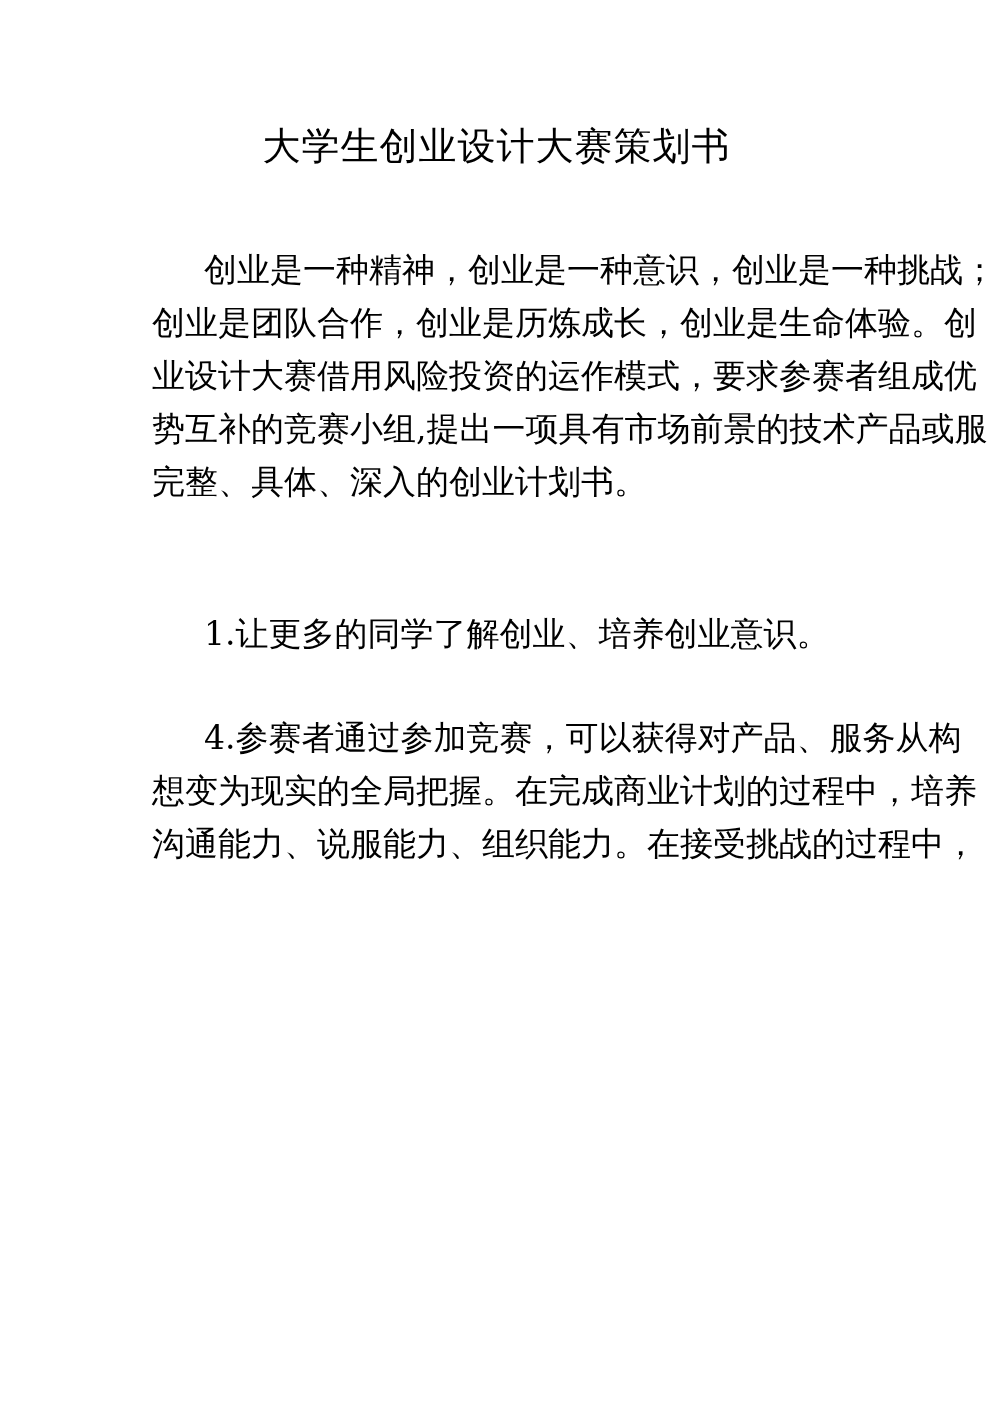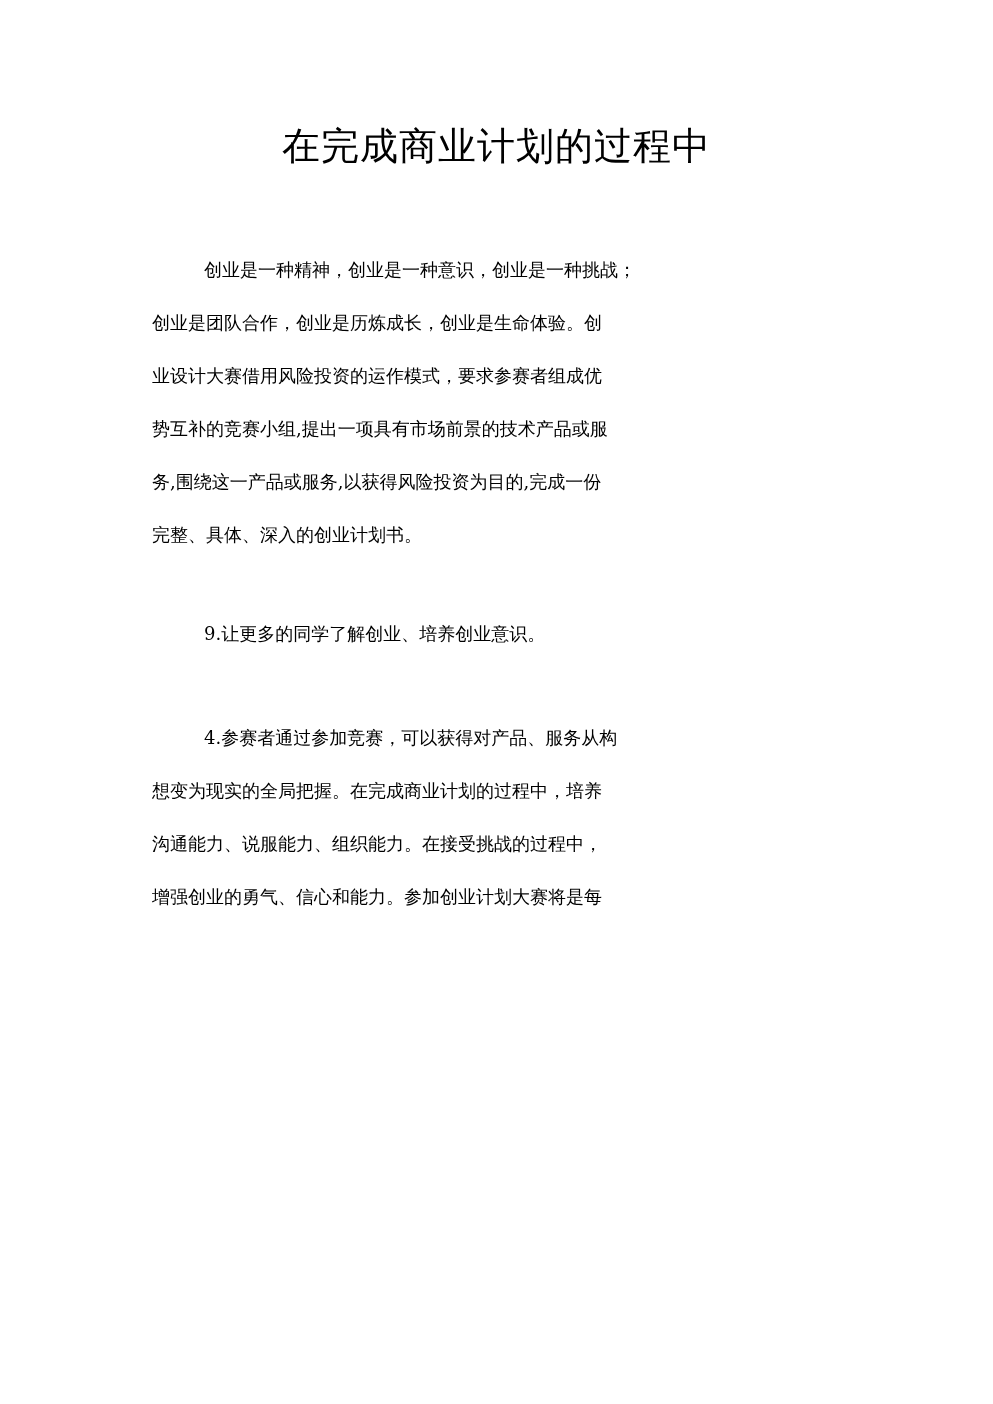--- a/index.html
+++ b/index.html
@@ -28,52 +28,50 @@
       width: 993px;
       text-align: center;
       font-size: 38px;
       line-height: 52px;
       letter-spacing: 1px;
     }
     .para {
       position: absolute;
       left: 152px;
       width: 684px;
-      font-size: 18px;
+      font-size: 33px;
       line-height: 53px;
       text-align: justify;
     }
     .line {
       display: block;
       white-space: nowrap;
       height: 53px;
     }
     .indent { padding-left: 52px; }
   </style>
 </head>
 <body>
 
 <div class="page">
 
-  <h1 class="title" style="margin:0;font-weight:normal;">在完成商业计划的过程中</h1>
+  <h1 class="title" style="margin:0;font-weight:normal;">大学生创业设计大赛策划书</h1>
 
   <div class="para" style="top:243px;">
     <span class="line indent">创业是一种精神，创业是一种意识，创业是一种挑战；</span>
     <span class="line">创业是团队合作，创业是历炼成长，创业是生命体验。创</span>
     <span class="line">业设计大赛借用风险投资的运作模式，要求参赛者组成优</span>
     <span class="line">势互补的竞赛小组,提出一项具有市场前景的技术产品或服</span>
-    <span class="line">务,围绕这一产品或服务,以获得风险投资为目的,完成一份</span>
     <span class="line">完整、具体、深入的创业计划书。</span>
   </div>
 
   <div class="para" style="top:607px;">
-    <span class="line indent">9.让更多的同学了解创业、培养创业意识。</span>
+    <span class="line indent">1.让更多的同学了解创业、培养创业意识。</span>
   </div>
 
   <div class="para" style="top:711px;">
     <span class="line indent">4.参赛者通过参加竞赛，可以获得对产品、服务从构</span>
     <span class="line">想变为现实的全局把握。在完成商业计划的过程中，培养</span>
     <span class="line">沟通能力、说服能力、组织能力。在接受挑战的过程中，</span>
-    <span class="line">增强创业的勇气、信心和能力。参加创业计划大赛将是每</span>
   </div>
 
 
 </div>
 
 </body></html>

